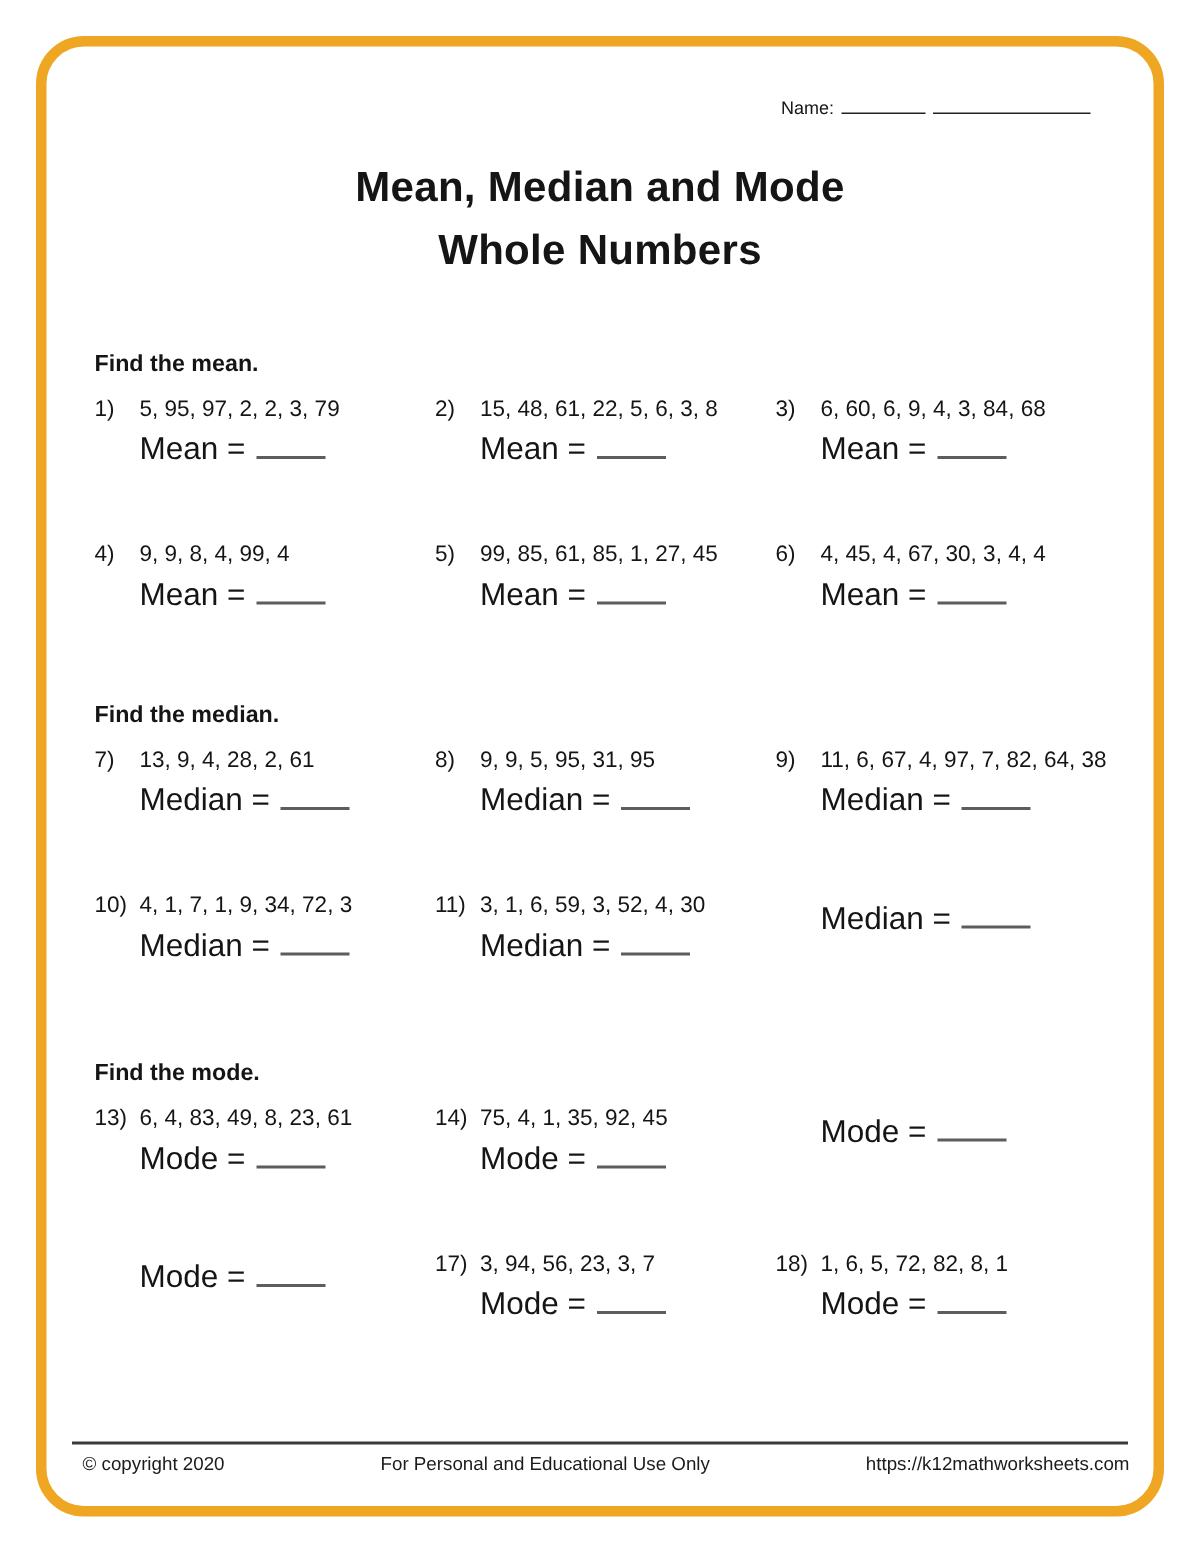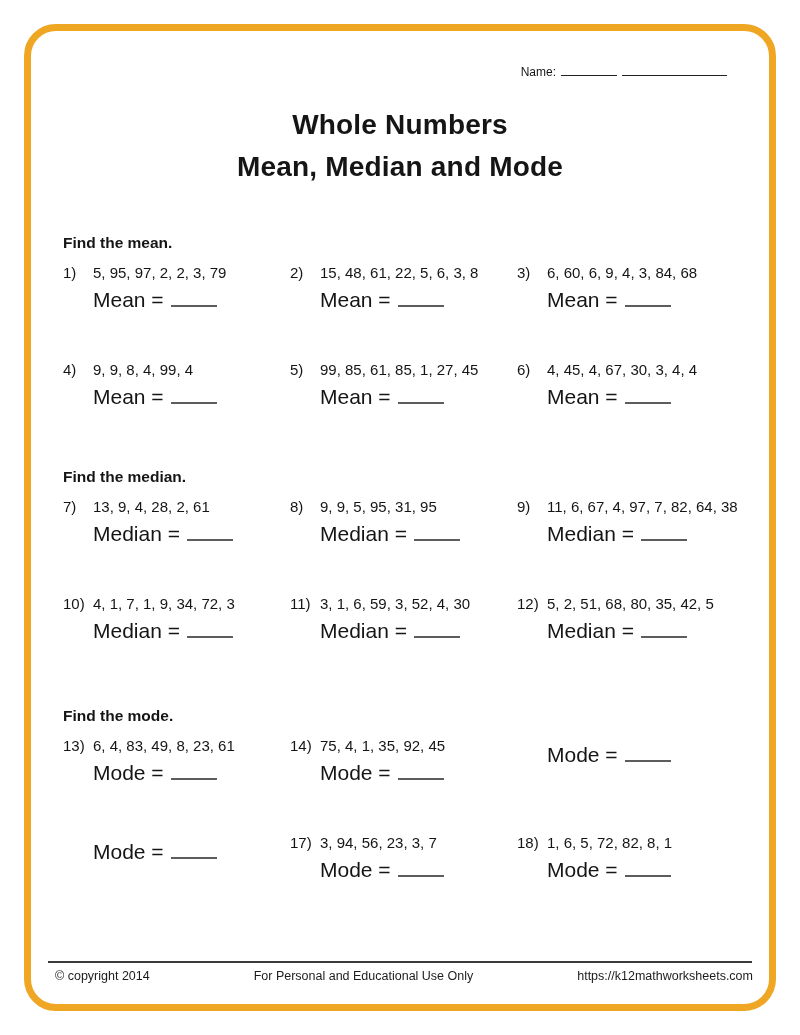--- a/index.html
+++ b/index.html
@@ -114,22 +114,22 @@
 <body>
 
 <div class="page">
   <div class="frame"></div>
 
   <div class="name-row">
     <span>Name:</span><span class="name-line-seg name-seg-a"></span><span class="name-line-seg name-seg-b"></span>
   </div>
 
   <div class="title">
+    <div>Mean, Median and Mode</div>
     <div>Whole Numbers</div>
-    <div>Mean, Median and Mode</div>
   </div>
 
 
   <div class="section sec-mean">
     <div class="section-heading">Find the mean.</div>
     <div class="prob-grid">
       <div class="problem">
         <div class="problem-line">
             <span class="pnum">1)</span>
             <span>5, 95, 97, 2, 2, 3, 79</span>
@@ -210,24 +210,20 @@
         <div class="answer-line"><span>Median =</span><span class="blank"></span></div>
       </div>
       <div class="problem">
         <div class="problem-line">
             <span class="pnum">11)</span>
             <span>3, 1, 6, 59, 3, 52, 4, 30</span>
           </div>
         <div class="answer-line"><span>Median =</span><span class="blank"></span></div>
       </div>
       <div class="problem">
-        <div class="problem-line">
-            <span class="pnum">12)</span>
-            <span>5, 2, 51, 68, 80, 35, 42, 5</span>
-          </div>
         <div class="answer-line"><span>Median =</span><span class="blank"></span></div>
       </div>
     </div>
   </div>
 
   <div class="section sec-mode">
     <div class="section-heading">Find the mode.</div>
     <div class="prob-grid">
       <div class="problem">
         <div class="problem-line">
@@ -263,17 +259,17 @@
             <span class="pnum">18)</span>
             <span>1, 6, 5, 72, 82, 8, 1</span>
           </div>
         <div class="answer-line"><span>Mode =</span><span class="blank"></span></div>
       </div>
     </div>
   </div>
 
   <div class="footer-divider"></div>
   <div class="footer">
-    <span>© copyright 2014</span>
+    <span>© copyright 2020</span>
     <span>For Personal and Educational Use Only</span>
     <span>https://k12mathworksheets.com</span>
   </div>
 </div>
 
 </body></html>

